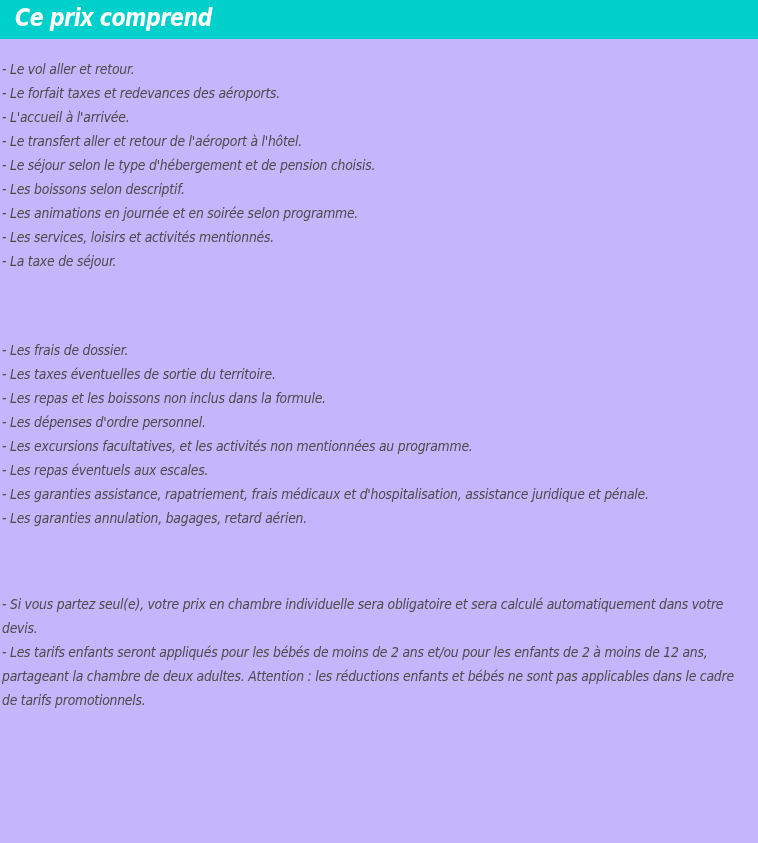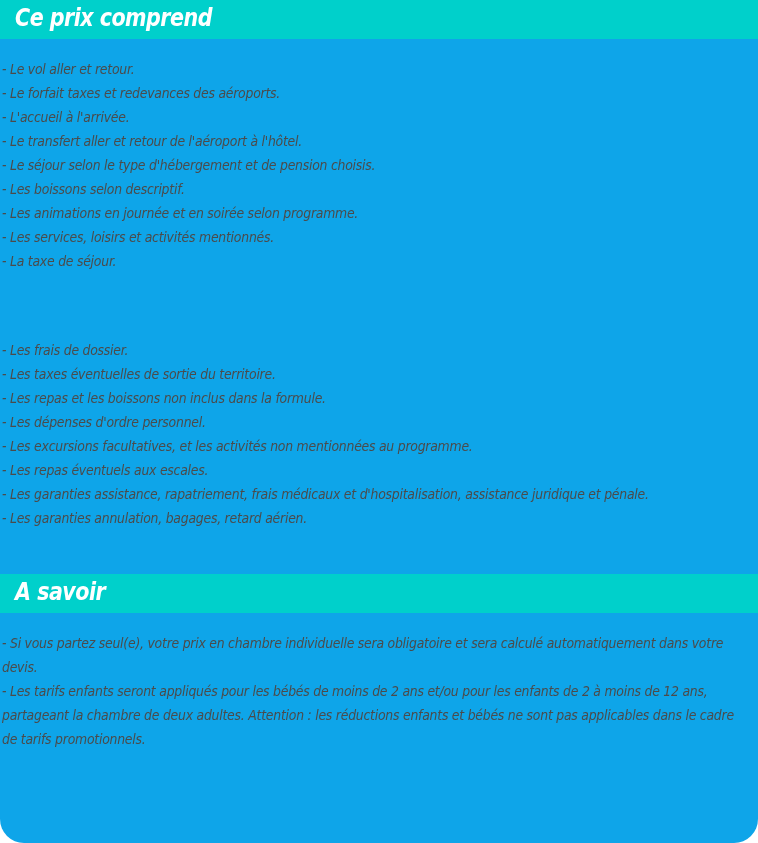--- a/index.html
+++ b/index.html
@@ -11,22 +11,21 @@
     width: 758px;
     height: 843px;
     font-family: "Liberation Sans", sans-serif;
     overflow: hidden;
   }
 
   .page {
     width: 758px;
     height: 843px;
     position: relative;
-    background: #0ea5e9;
-    border-radius: 24px;
+    background: #c4b5fd;
   }
 
   
   .section-banner {
     background: #00d0cb;
     width: 100%;
     box-sizing: border-box;
     padding: 4px 0 6px 15px;
     display: block;
   }
@@ -112,23 +111,20 @@
       <div class="body-line">- Les excursions facultatives, et les activités non mentionnées au programme.</div>
       <div class="body-line">- Les repas éventuels aux escales.</div>
       <div class="body-line">- Les garanties assistance, rapatriement, frais médicaux et d'hospitalisation, assistance juridique et pénale.</div>
       <div class="body-line">- Les garanties annulation, bagages, retard aérien.</div>
     </div>
   </div>
 
   <div class="gap-after-section2"></div>
 
   <div>
-    <div class="section-banner">
-      <span class="banner-text">A savoir</span>
-    </div>
     <div class="gap-after-banner"></div>
     <div class="section-body">
       <div class="body-para">- Si vous partez seul(e), votre prix en chambre individuelle sera obligatoire et sera calculé automatiquement dans votre devis.</div>
       <div class="body-para">- Les tarifs enfants seront appliqués pour les bébés de moins de 2 ans et/ou pour les enfants de 2 à moins de 12 ans, partageant la chambre de deux adultes. Attention : les réductions enfants et bébés ne sont pas applicables dans le cadre de tarifs promotionnels.</div>
     </div>
   </div>
 
 </div>
 
 </body></html>

